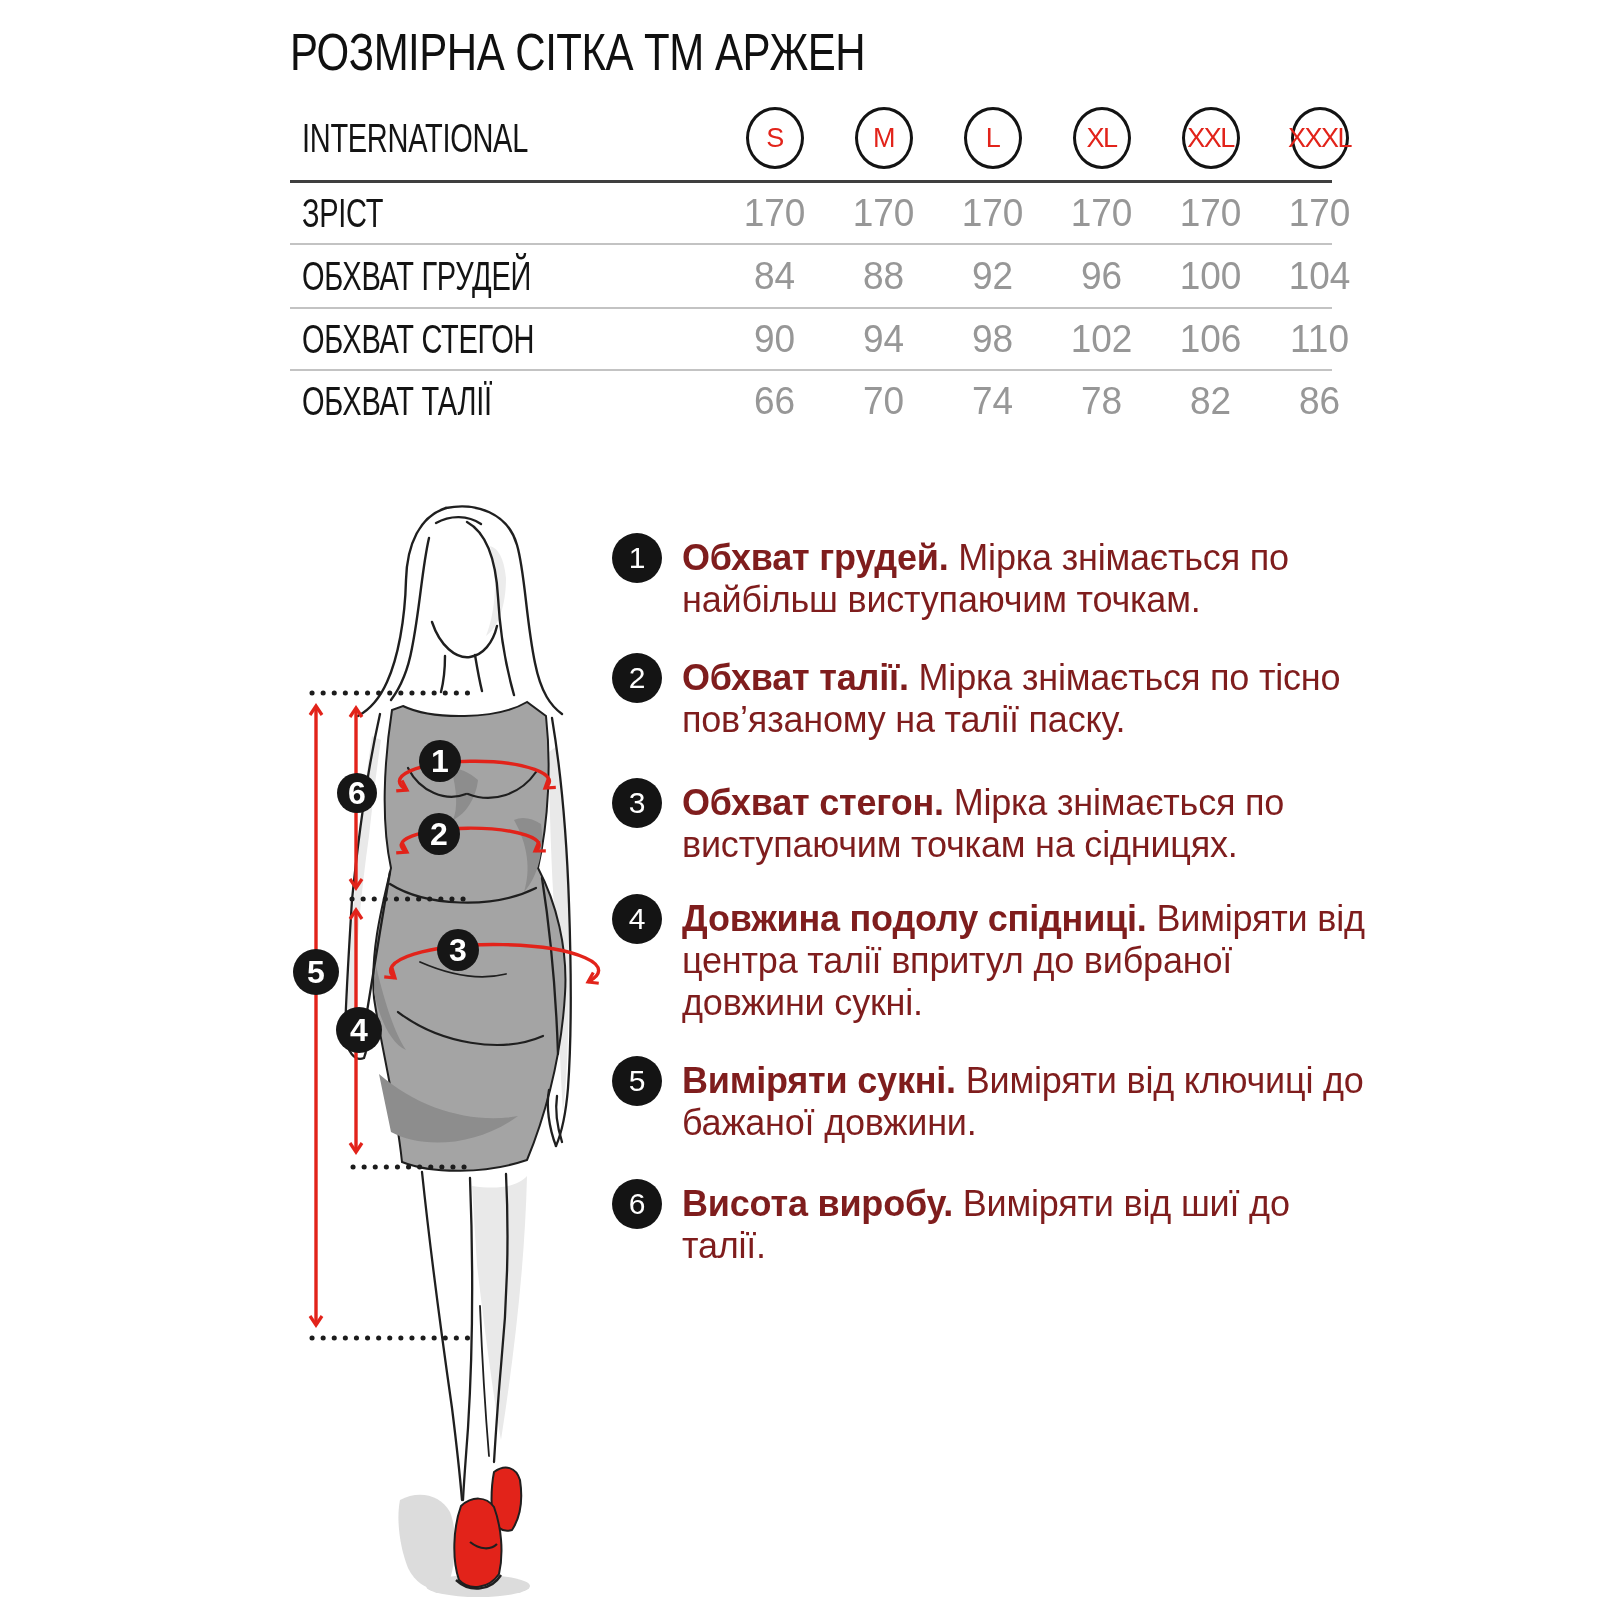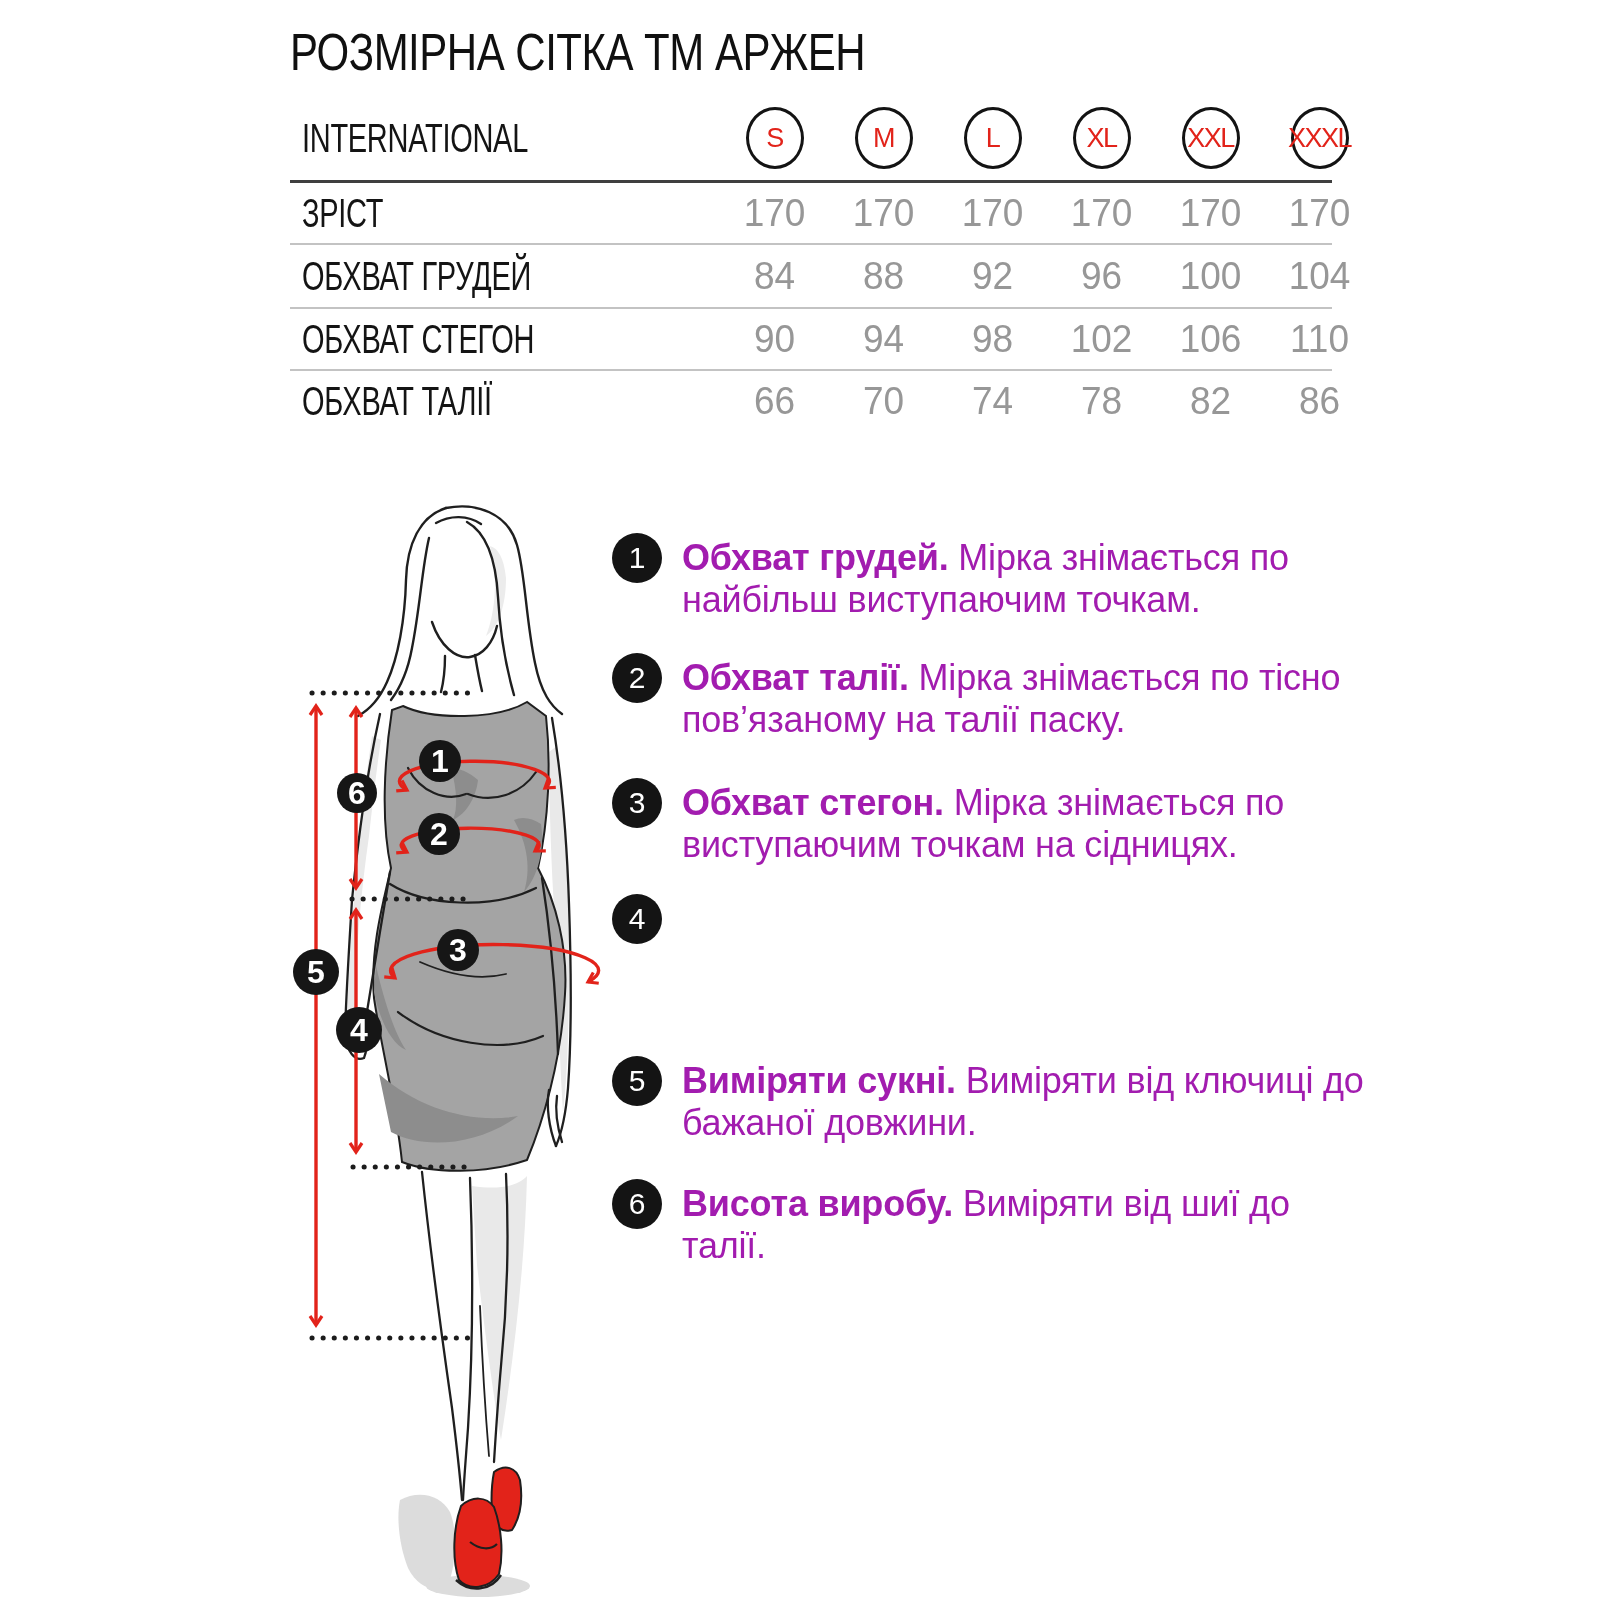--- a/index.html
+++ b/index.html
@@ -31,21 +31,21 @@
   .rule.light{height:2px;background:#c3c3c3;}
 
   
   .figure{position:absolute;left:280px;top:490px;width:340px;height:1110px;}
 
   
   .legend-item{position:absolute;left:612px;width:790px;}
   .legend-circle{position:absolute;left:0;top:-4px;width:50px;height:50px;border-radius:50%;
                  background:#141414;color:#fff;display:flex;align-items:center;justify-content:center;
                  font-size:30px;}
-  .legend-text{margin-left:70px;width:700px;font-size:36px;line-height:42px;color:#a21caf;
+  .legend-text{margin-left:70px;width:700px;font-size:36px;line-height:42px;color:#7f1d1d;
                letter-spacing:-0.2px;}
   .legend-text .term{font-weight:bold;}
 </style>
 </head>
 <body>
 
 <div class="canvas">
 
   <h1 class="title">РОЗМІРНА СІТКА ТМ АРЖЕН</h1>
 
@@ -245,20 +245,21 @@
     <div class="legend-text"><b class="term">Обхват талії.</b> <span>Мірка знімається по тісно пов’язаному на талії паску.</span></div>
   </div>
 
   <div class="legend-item" style="top:782px">
     <div class="legend-circle">3</div>
     <div class="legend-text"><b class="term">Обхват стегон.</b> <span>Мірка знімається по виступаючим точкам на сідницях.</span></div>
   </div>
 
   <div class="legend-item" style="top:898px">
     <div class="legend-circle">4</div>
+    <div class="legend-text"><b class="term">Довжина подолу спідниці.</b> <span>Виміряти від центра талії впритул до вибраної довжини сукні.</span></div>
   </div>
 
   <div class="legend-item" style="top:1060px">
     <div class="legend-circle">5</div>
     <div class="legend-text"><b class="term">Виміряти сукні.</b> <span>Виміряти від ключиці до бажаної довжини.</span></div>
   </div>
 
   <div class="legend-item" style="top:1183px">
     <div class="legend-circle">6</div>
     <div class="legend-text"><b class="term">Висота виробу.</b> <span>Виміряти від шиї до талії.</span></div>

